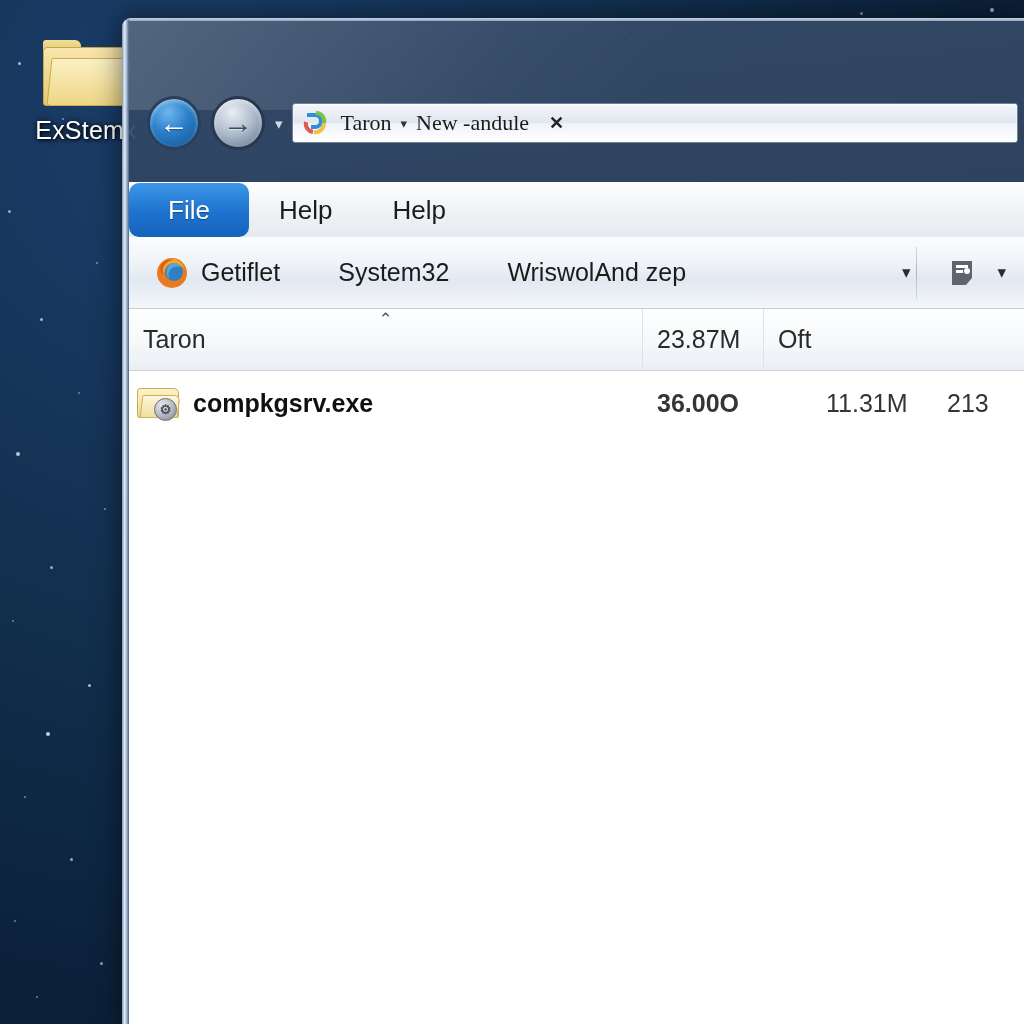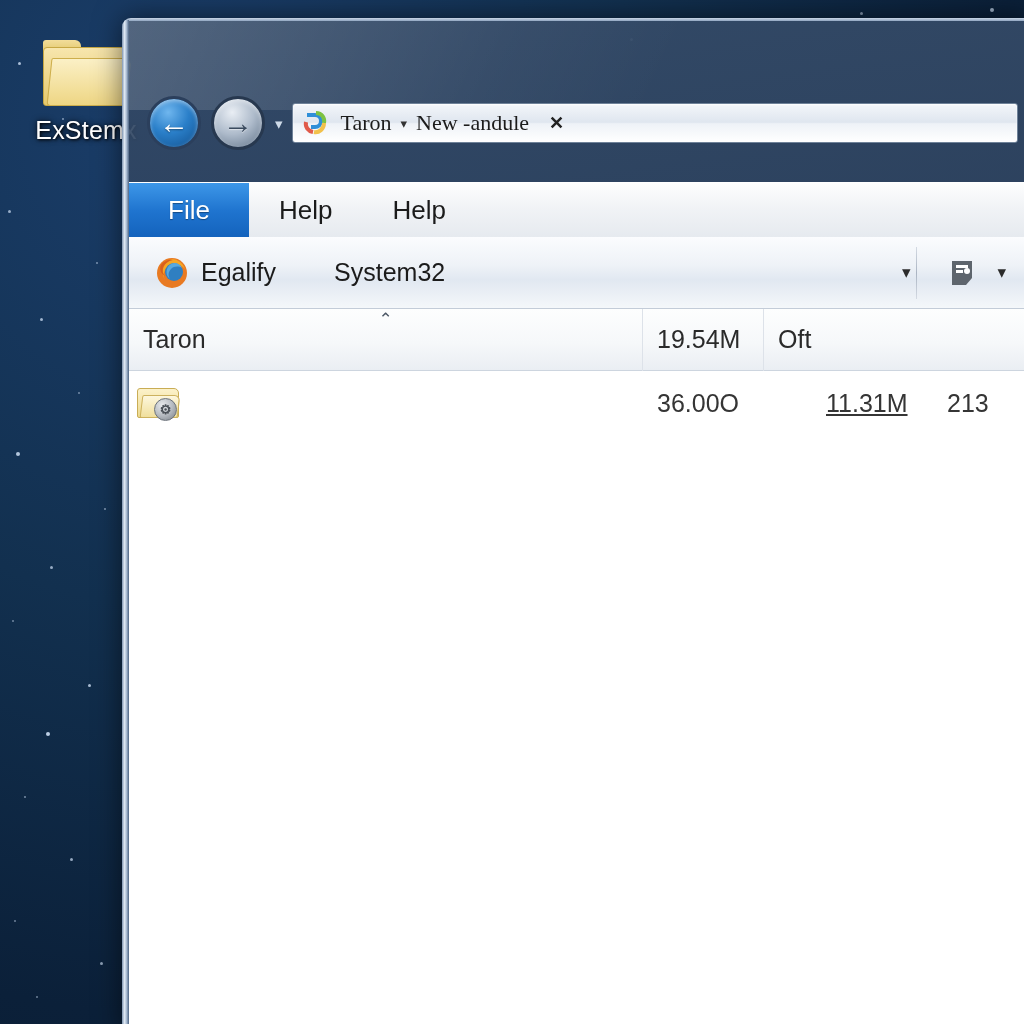--- a/index.html
+++ b/index.html
@@ -124,20 +124,21 @@
   }
   .menu-item{
     display:flex; align-items:center; justify-content:center;
     font-size:26px; color:#1b1b1b; padding:0 30px; white-space:nowrap;
   }
   .menu-item.active{
     background:linear-gradient(180deg,#3d97e8 0%,#1f74cf 52%,#1463bd 100%);
     color:#ffffff;
     text-shadow:0 1px 1px rgba(0,0,0,.35);
     min-width:120px;
+    border-radius:10px;
   }
 
   
   #toolbar{
     position:absolute; left:7px; top:219px; width:903px; height:72px;
     background:linear-gradient(180deg,#fbfcfe 0%,#eef2f7 40%,#e1e8f1 60%,#f4f7fa 100%);
     border-bottom:1px solid #c3ccd8;
     display:flex; align-items:center;
   }
   .tb-item{
@@ -178,22 +179,22 @@
   #col-3{ width:99px; border-right:none; }
 
   
   #filelist{
     position:absolute; left:7px; top:353px; width:903px; height:661px;
     background:#ffffff;
   }
   .filerow{ display:flex; align-items:center; height:64px; }
   .cell{ display:flex; align-items:center; font-size:25px; color:#353535; padding-left:14px; }
   .cell.name{ width:514px; font-weight:bold; color:#101010; padding-left:8px; }
-  .cell.c1{ width:169px; }
-  .cell.c2{ width:121px;text-decoration:underline; }
+  .cell.c1{ width:169px;font-weight:bold; }
+  .cell.c2{ width:121px; }
   .cell.c3{ width:99px; }
   .folder-sm{ position:relative; width:46px; height:38px; flex:0 0 auto; margin-right:10px; }
   .folder-sm .b{
     position:absolute; left:0; top:4px; width:42px; height:30px;
     background:linear-gradient(#fcf2ca,#ecd98e);
     border:1px solid #c9ad55; border-radius:3px 5px 2px 2px;
   }
   .folder-sm .f{
     position:absolute; left:4px; top:11px; width:38px; height:23px;
     background:linear-gradient(#fdf7dd,#f0df9d);
@@ -284,59 +285,61 @@
     <div id="toolbar">
       <span class="ff-icon">
         <svg width="34" height="34" viewBox="0 0 34 34">
           <circle cx="17" cy="17" r="15" fill="#e87a22"></circle>
           <path d="M17 3a14 14 0 0 1 13 10c-4-5-11-6-16-3s-7 9-4 14A14 14 0 0 1 17 3z" fill="#f6a623"></path>
           <circle cx="19" cy="16" r="9" fill="#2f7fc1"></circle>
           <path d="M19 7a9 9 0 0 1 8 5c-3-2-8-2-11 1s-3 7-1 10a9 9 0 0 1 4-16z" fill="#58a8dd"></path>
           <path d="M6 9c3-4 8-6 12-5-5 1-9 4-10 8-1 3 0 6 2 8-4-2-6-7-4-11z" fill="#d95f1e"></path>
         </svg>
       </span>
-      <span class="tb-item">Egalify</span>
+      <span class="tb-item">Getiflet</span>
       <span class="tb-gap"></span>
       <span class="tb-item">System32</span>
       <span class="tb-gap"></span>
+      <span class="tb-item">WriswolAnd zep</span>
       <span style="flex:1 1 auto"></span>
       <span class="tb-caret">▾</span>
       <span class="tb-sep"></span>
       <span class="tb-viewicon">
         <svg width="30" height="30" viewBox="0 0 30 30">
           <path d="M5 3h20v17l-6 7H5z" fill="#5e656d"></path>
           <rect x="9" y="7" width="12" height="3" fill="#ffffff"></rect>
           <rect x="9" y="12" width="7" height="3" fill="#ffffff"></rect>
           <circle cx="20" cy="13" r="3" fill="#ffffff"></circle>
         </svg>
       </span>
       <span class="tb-caret" style="margin-right:26px">▾</span>
     </div>
 
     <div id="colheaders">
       <div class="col" id="col-0">
         <span class="sortcaret">⌃</span>
         <span>Taron</span>
       </div>
       <div class="col" id="col-2">
-        <span>19.54M</span>
+        <span>23.87M</span>
       </div>
       <div class="col" id="col-3">
         <span>Oft</span>
       </div>
     </div>
 
     <div id="filelist">
       <div class="filerow">
         <div class="cell name">
           <span class="folder-sm">
             <span class="b"></span>
               <span class="f"></span>
             <span class="gear">⚙</span>
           </span>
+          <span>compkgsrv.exe</span>
         </div>
         <div class="cell c1">36.00O</div>
         <div class="cell c2">11.31M</div>
         <div class="cell c3">213</div>
       </div>
     </div>
 
   </div>
 </div>
 

